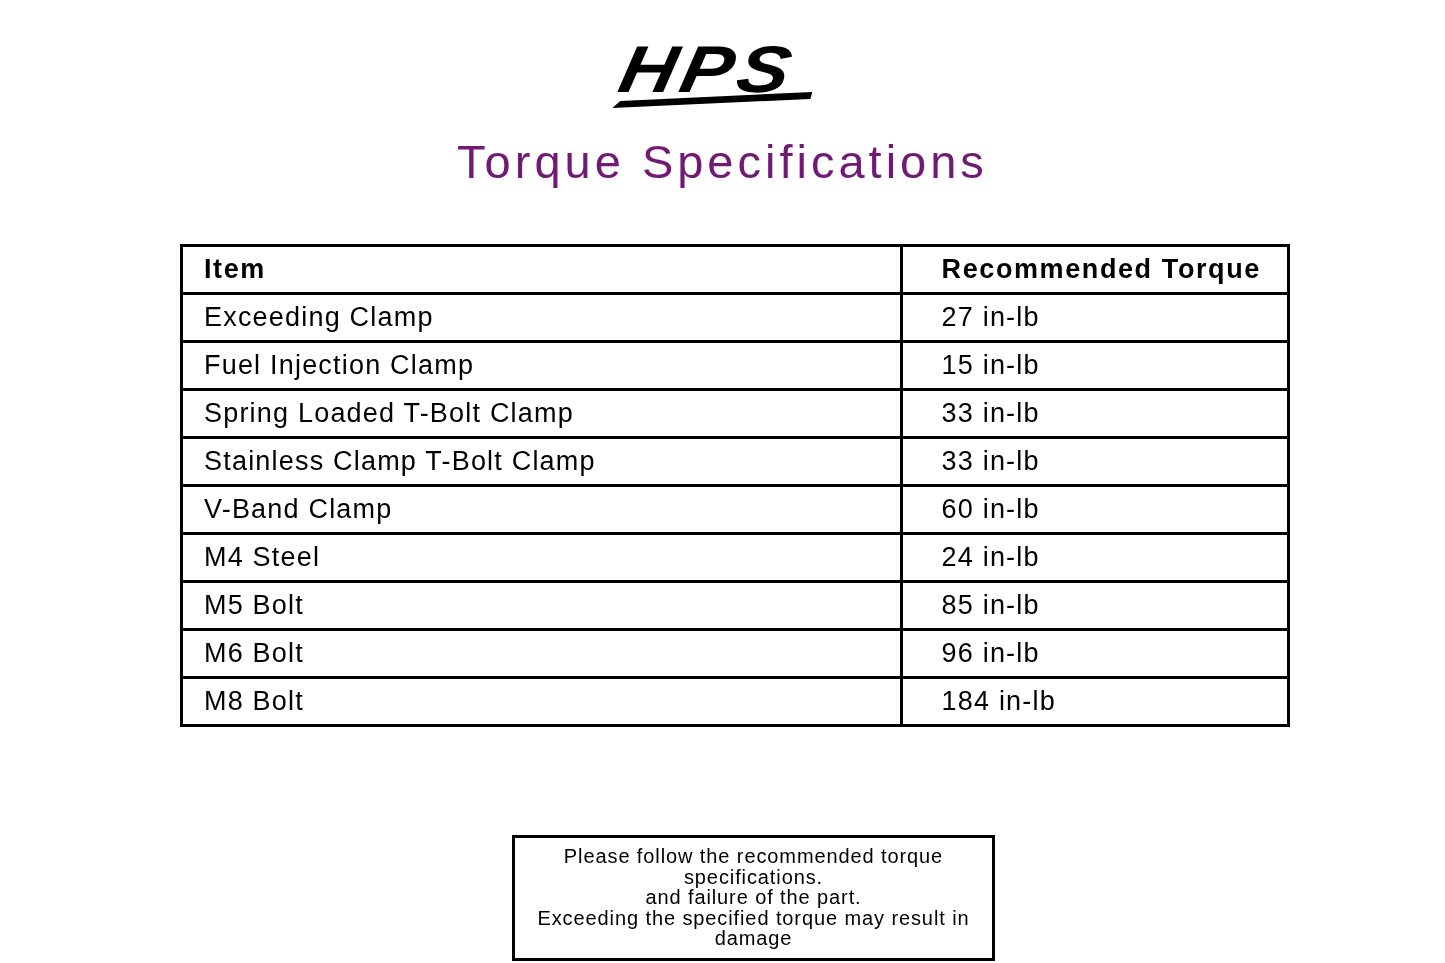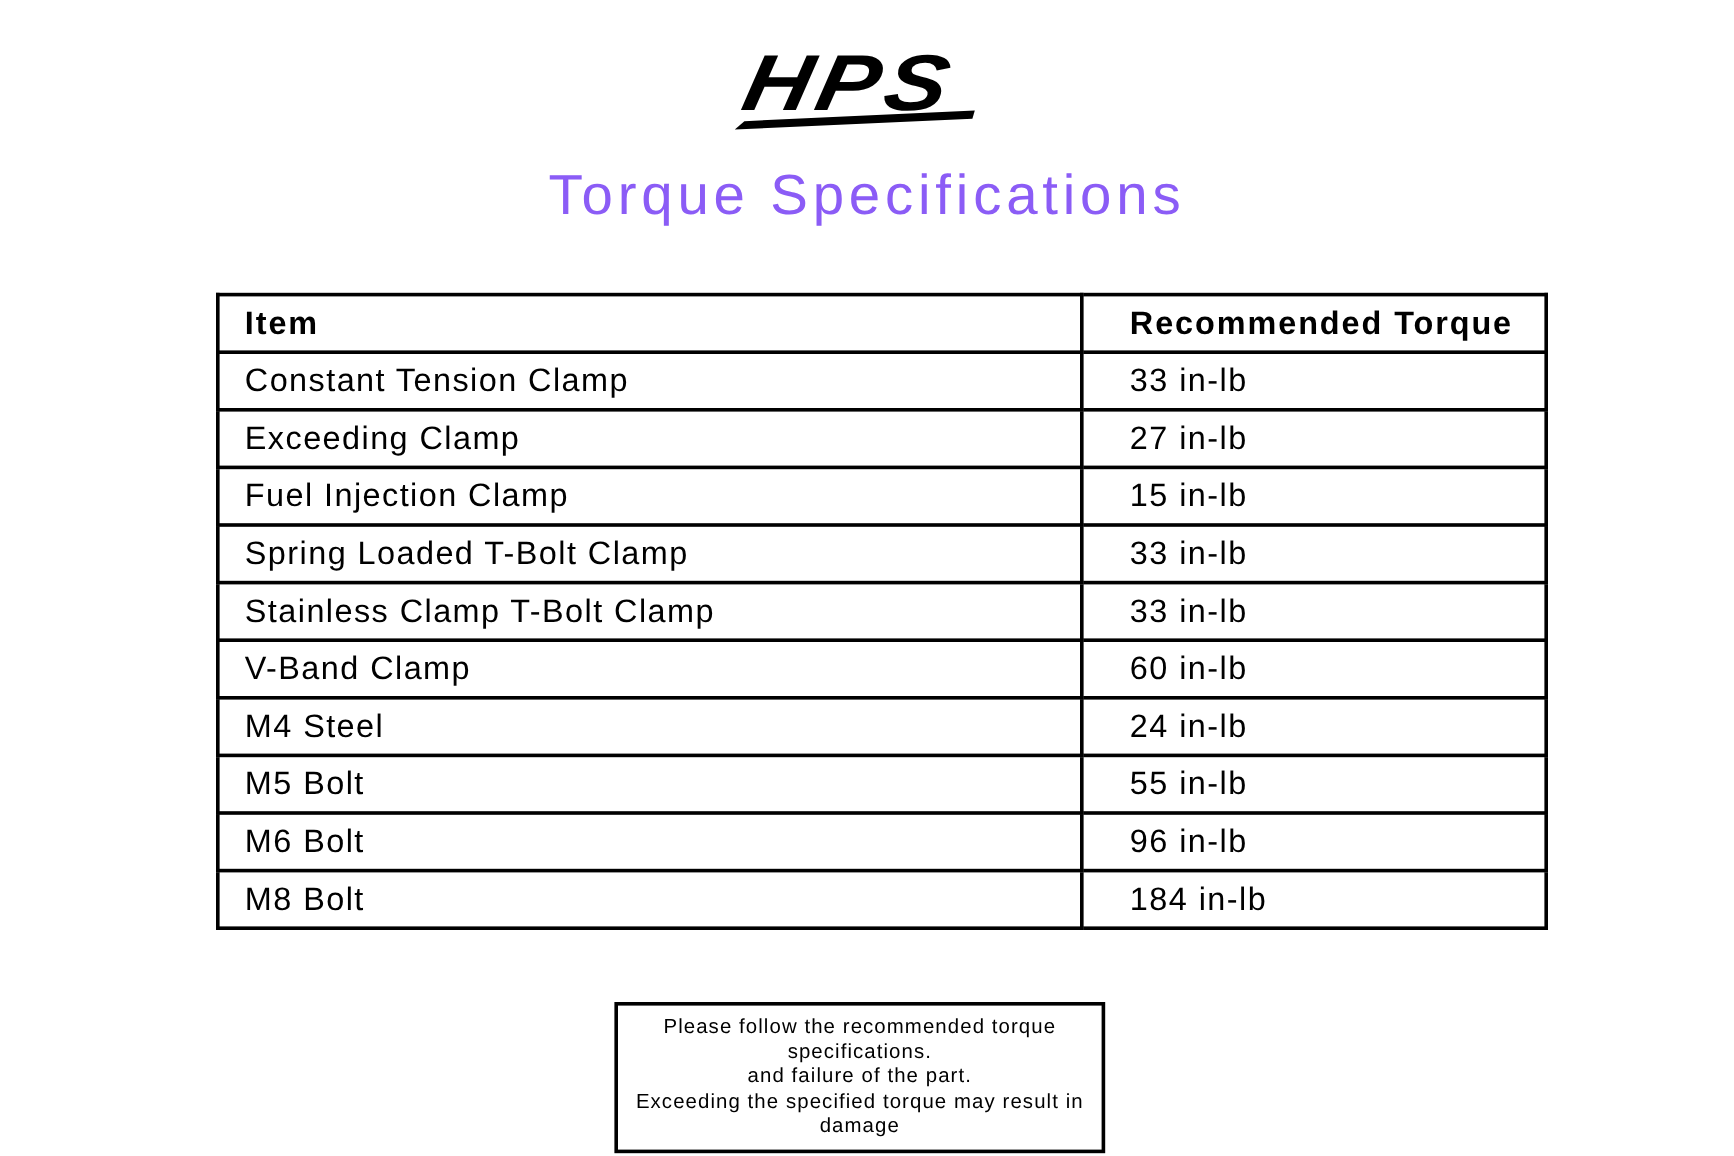--- a/index.html
+++ b/index.html
@@ -32,21 +32,21 @@
   .title {
     position: absolute;
     top: 134px;
     left: 0;
     width: 100%;
     margin: 0;
     text-align: center;
     font-size: 47px;
     font-weight: 400;
     letter-spacing: 4px;
-    color: #8b5cf6;
+    color: #701a75;
   }
 
   
   .spec-table {
     position: absolute;
     left: 180px;
     top: 244px;
     width: 1110px;
     border-collapse: collapse;
     table-layout: fixed;
@@ -66,26 +66,26 @@
   .spec-table th { font-weight: 700; letter-spacing: 1.6px; }
   .col-item   { width: 65%; }
   .col-torque { width: 35%; }
   .spec-table td.torque-cell, .spec-table th.torque-head { padding-left: 39px; }
 
   
   .note {
     position: absolute;
     left: 512px;
     top: 835px;
-    width: 409px;
+    width: 483px;
     box-sizing: border-box;
     border: 3px solid #000000;
     padding: 8px 6px 9px 6px;
     text-align: center;
-    font-size: 17px;
+    font-size: 20px;
     line-height: 20.5px;
     letter-spacing: 0.9px;
     color: #000000;
     background: #ffffff;
   }
 </style>
 </head>
 <body>
 
 <div class="page">
@@ -105,24 +105,20 @@
       <col class="col-torque">
     </colgroup>
     <thead>
       <tr>
         <th>Item</th>
         <th class="torque-head">Recommended Torque</th>
       </tr>
     </thead>
     <tbody>
       <tr>
-        <td>Constant Tension Clamp</td>
-        <td class="torque-cell">33 in-lb</td>
-      </tr>
-      <tr>
         <td>Exceeding Clamp</td>
         <td class="torque-cell">27 in-lb</td>
       </tr>
       <tr>
         <td>Fuel Injection Clamp</td>
         <td class="torque-cell">15 in-lb</td>
       </tr>
       <tr>
         <td>Spring Loaded T-Bolt Clamp</td>
         <td class="torque-cell">33 in-lb</td>
@@ -134,21 +130,21 @@
       <tr>
         <td>V-Band Clamp</td>
         <td class="torque-cell">60 in-lb</td>
       </tr>
       <tr>
         <td>M4 Steel</td>
         <td class="torque-cell">24 in-lb</td>
       </tr>
       <tr>
         <td>M5 Bolt</td>
-        <td class="torque-cell">55 in-lb</td>
+        <td class="torque-cell">85 in-lb</td>
       </tr>
       <tr>
         <td>M6 Bolt</td>
         <td class="torque-cell">96 in-lb</td>
       </tr>
       <tr>
         <td>M8 Bolt</td>
         <td class="torque-cell">184 in-lb</td>
       </tr>
     </tbody>

